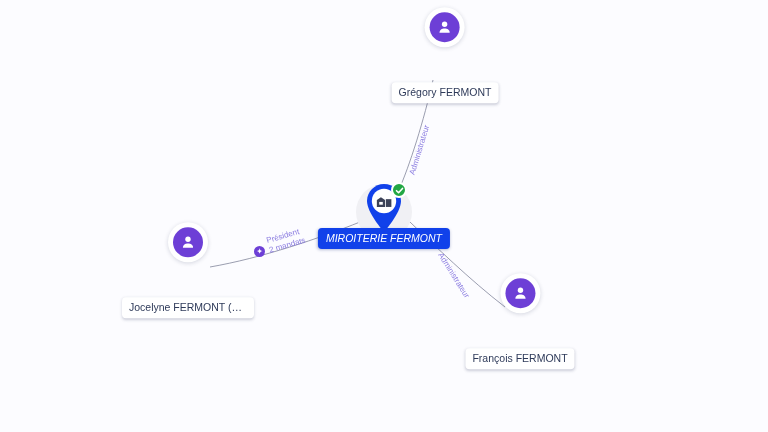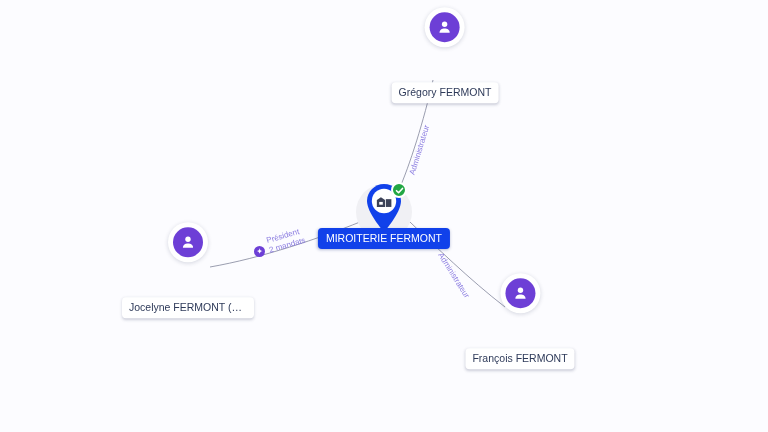--- a/index.html
+++ b/index.html
@@ -130,20 +130,21 @@
     left: 50%;
     transform: translateX(-50%);
     background: #1141ea;
     color: #ffffff;
     font-size: 10.5px;
     line-height: 1;
     padding: 5px 8px;
     border-radius: 4px;
     white-space: nowrap;
     box-shadow: 0 1px 3px rgba(20, 40, 120, 0.3);
+    font-style: italic;
   }
 
   
   .edge-label {
     position: absolute;
     color: #8b7ce0;
     font-size: 8px;
     line-height: 1.15;
     white-space: nowrap;
     transform-origin: left center;

